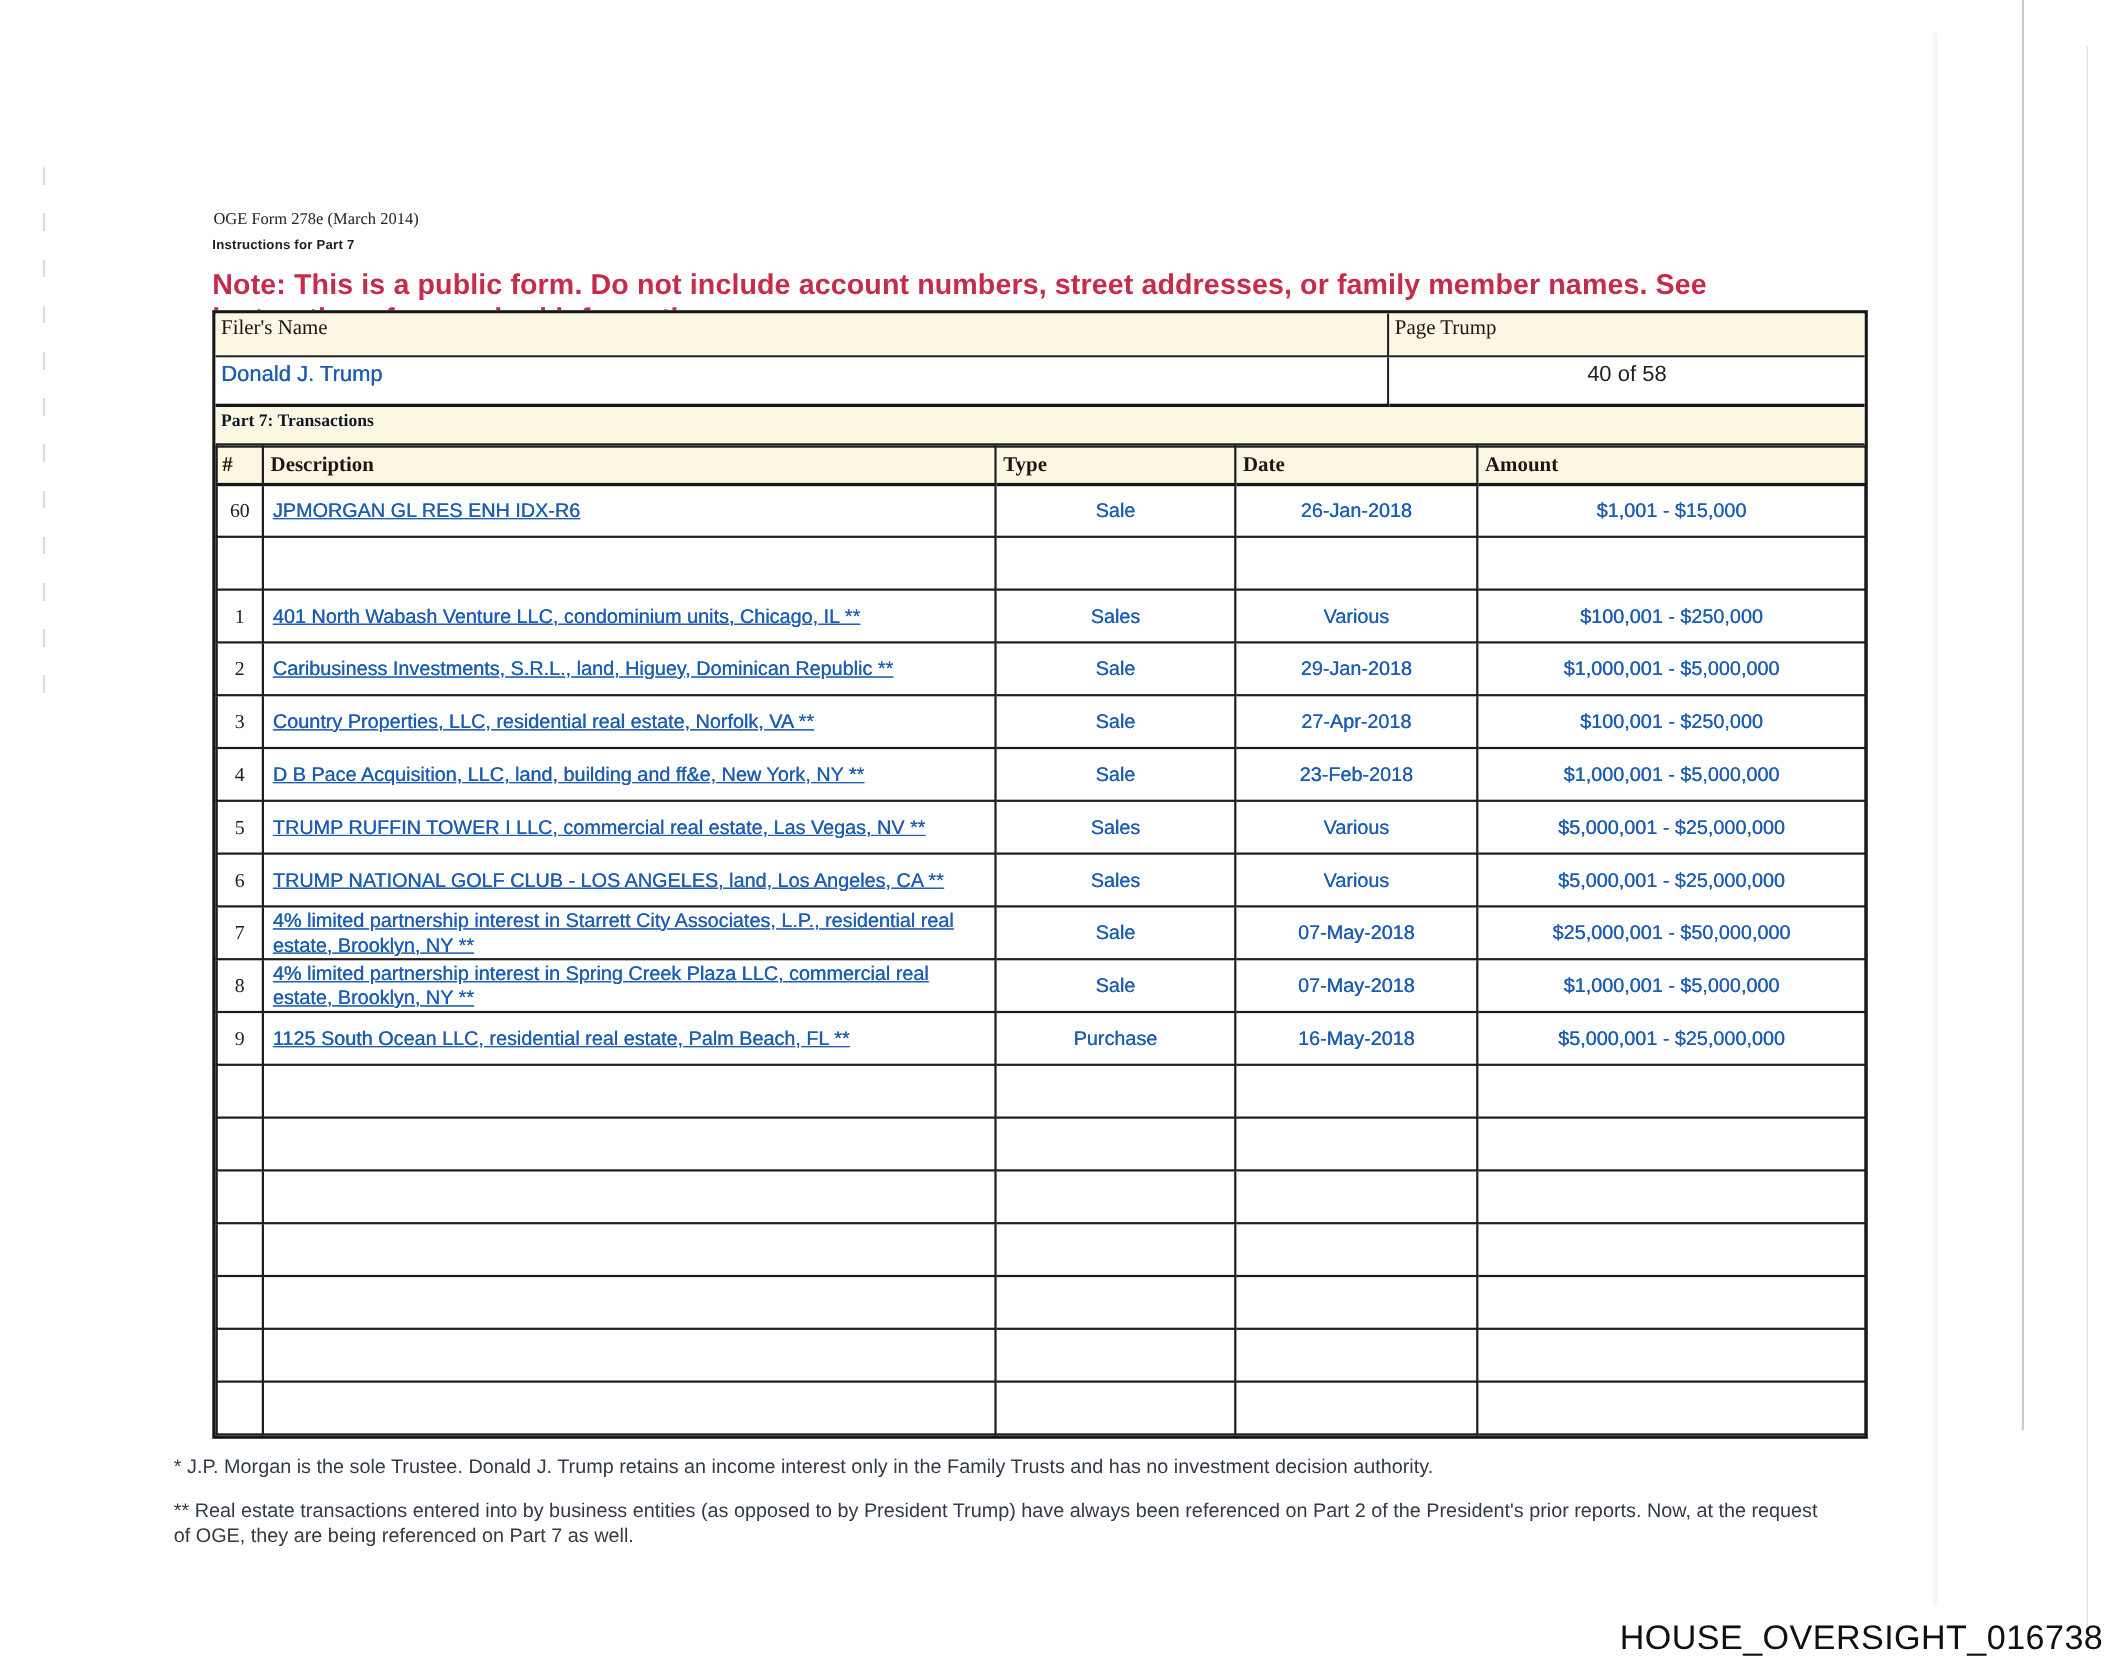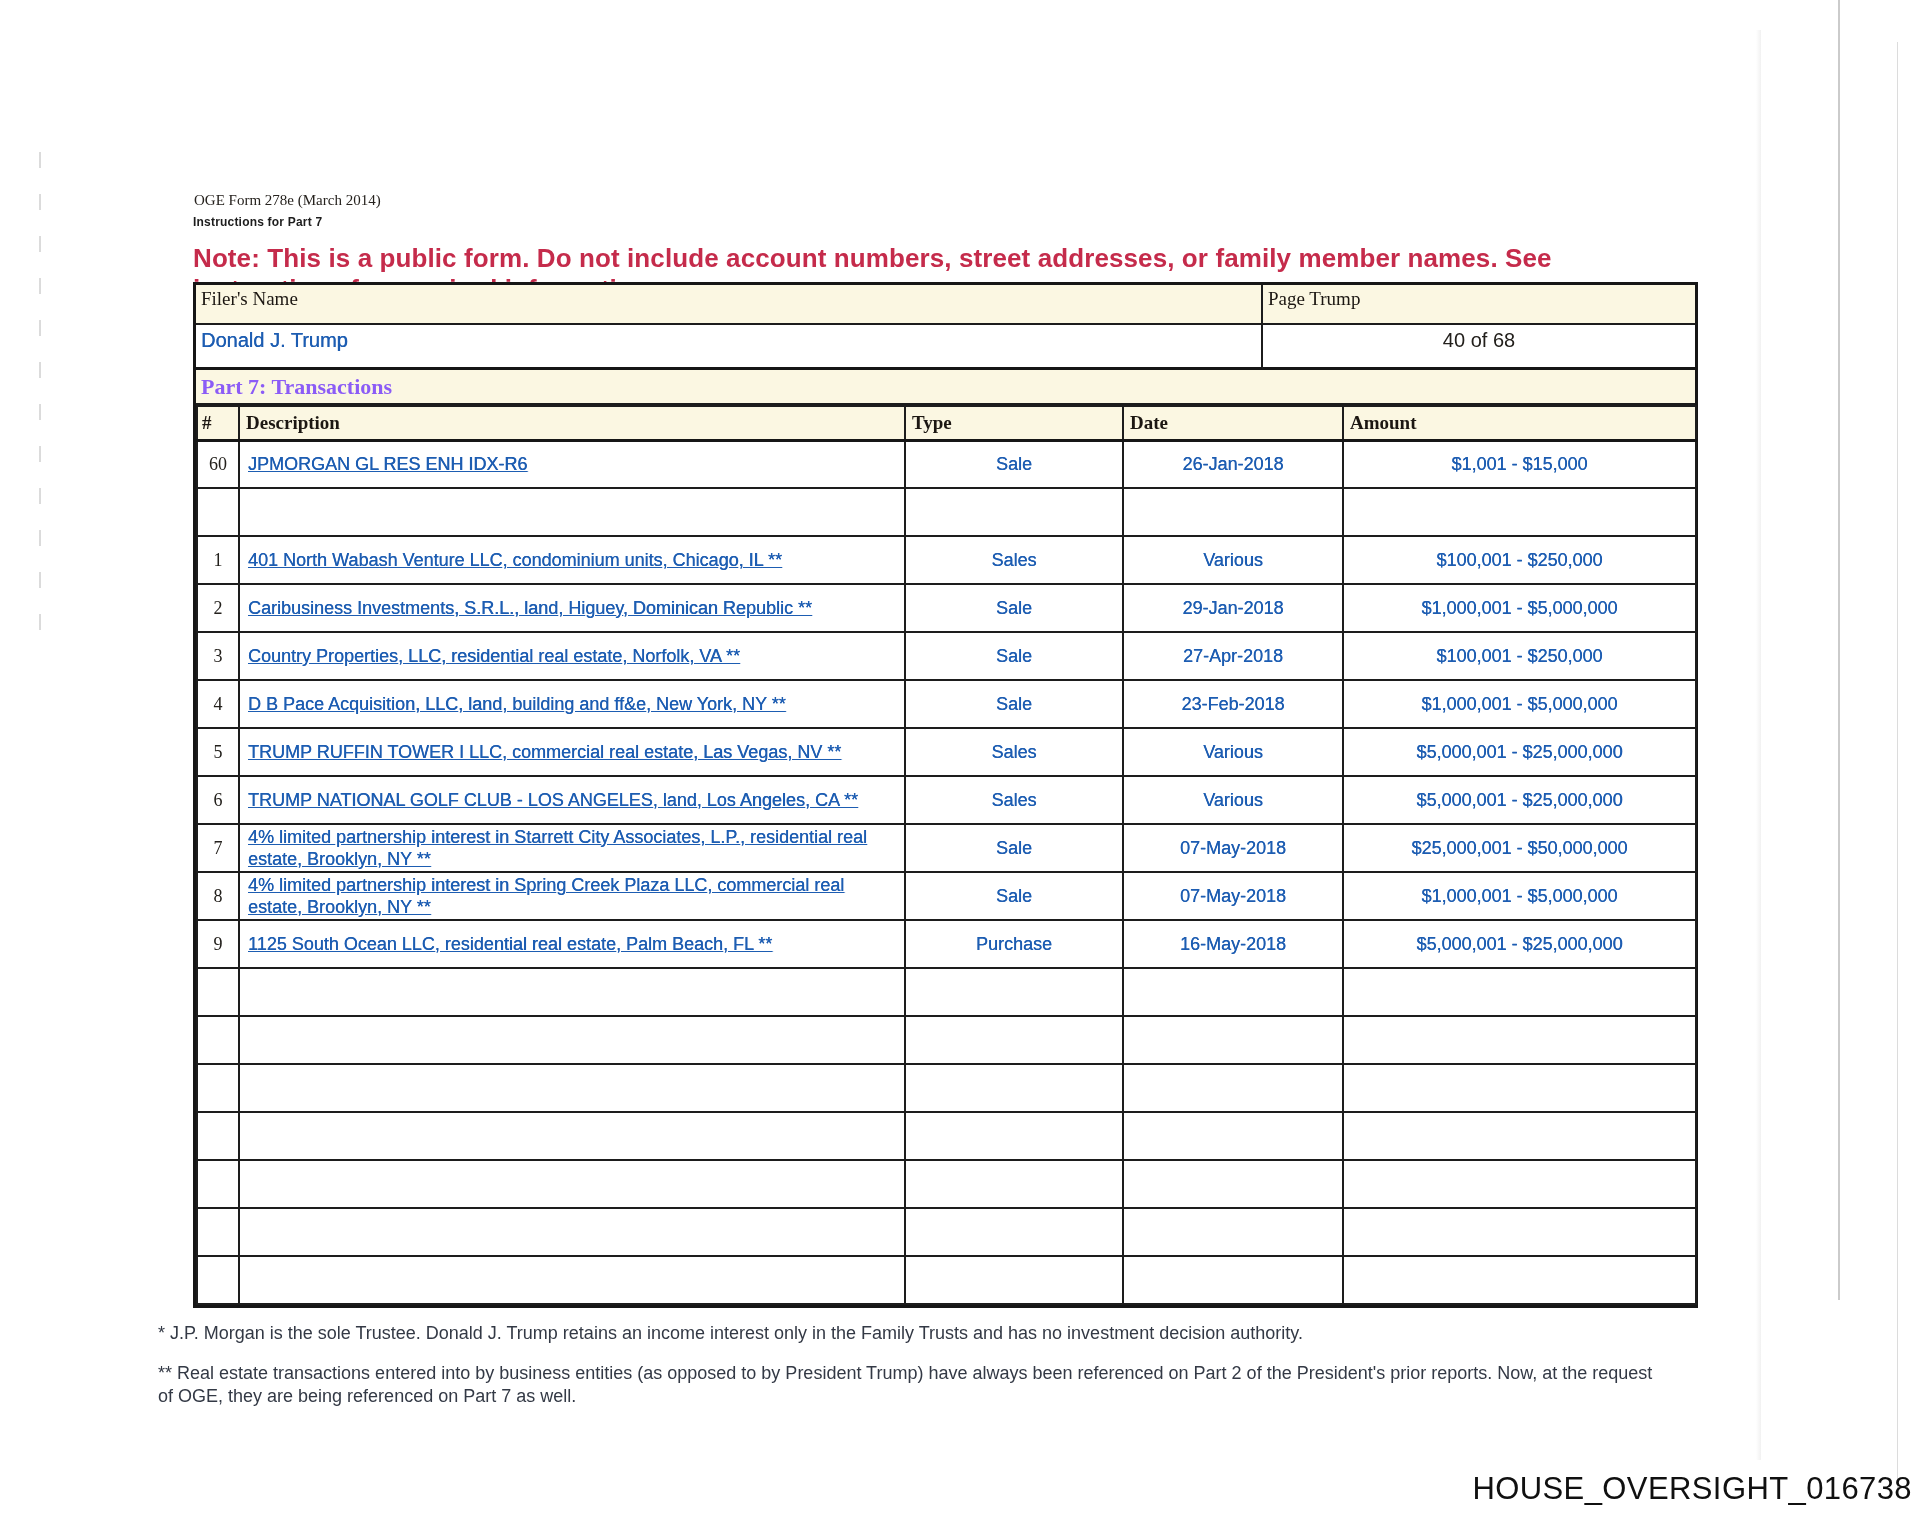--- a/index.html
+++ b/index.html
@@ -57,21 +57,21 @@
   }
   .value-cell.left{
     color:#1d5db2;padding-left:5px;border-right:2px solid #1c1c1c;
     text-shadow:.3px 0 0 currentColor;
   }
   .value-cell.right{color:#23201c;text-align:center;}
 
   .section-row{
     background:#fbf7e2;height:35px;box-sizing:border-box;
     border-bottom:2px solid #1c1c1c;
-    font-family:"Liberation Serif", serif;font-weight:bold;font-size:22px;color:#8b5cf6;
+    font-family:"Liberation Serif", serif;font-weight:bold;font-size:16px;color:#0f172a;
     padding:4px 0 0 5px;
   }
 
   table.main{border-collapse:collapse;table-layout:fixed;width:100%;}
   table.main th, table.main td{
     border:2px solid #1d1d1d;box-sizing:border-box;overflow:hidden;
   }
   table.main thead tr{height:34px;}
   table.main th{
     background:#fbf7e2;font-family:"Liberation Serif", serif;font-size:19px;
@@ -120,21 +120,21 @@
   <div class="form-id">OGE Form 278e (March 2014)</div>
   <div class="instructions-title">Instructions for Part 7</div>
   <div class="public-note">Note: This is a public form. Do not include account numbers, street addresses, or family member names.  See instructions for required information.</div>
 
   <div class="form-box">
 
     <div class="filer-grid">
       <div class="cell head-cell left">Filer's Name</div>
       <div class="cell head-cell">Page Trump</div>
       <div class="cell value-cell left">Donald J. Trump</div>
-      <div class="cell value-cell right">40 of 68</div>
+      <div class="cell value-cell right">40 of 58</div>
     </div>
 
     <div class="section-row">Part 7: Transactions</div>
 
     <table class="main">
       <colgroup>
         <col style="width:42px">
         <col style="width:666px">
         <col style="width:218px">
         <col style="width:220px">

